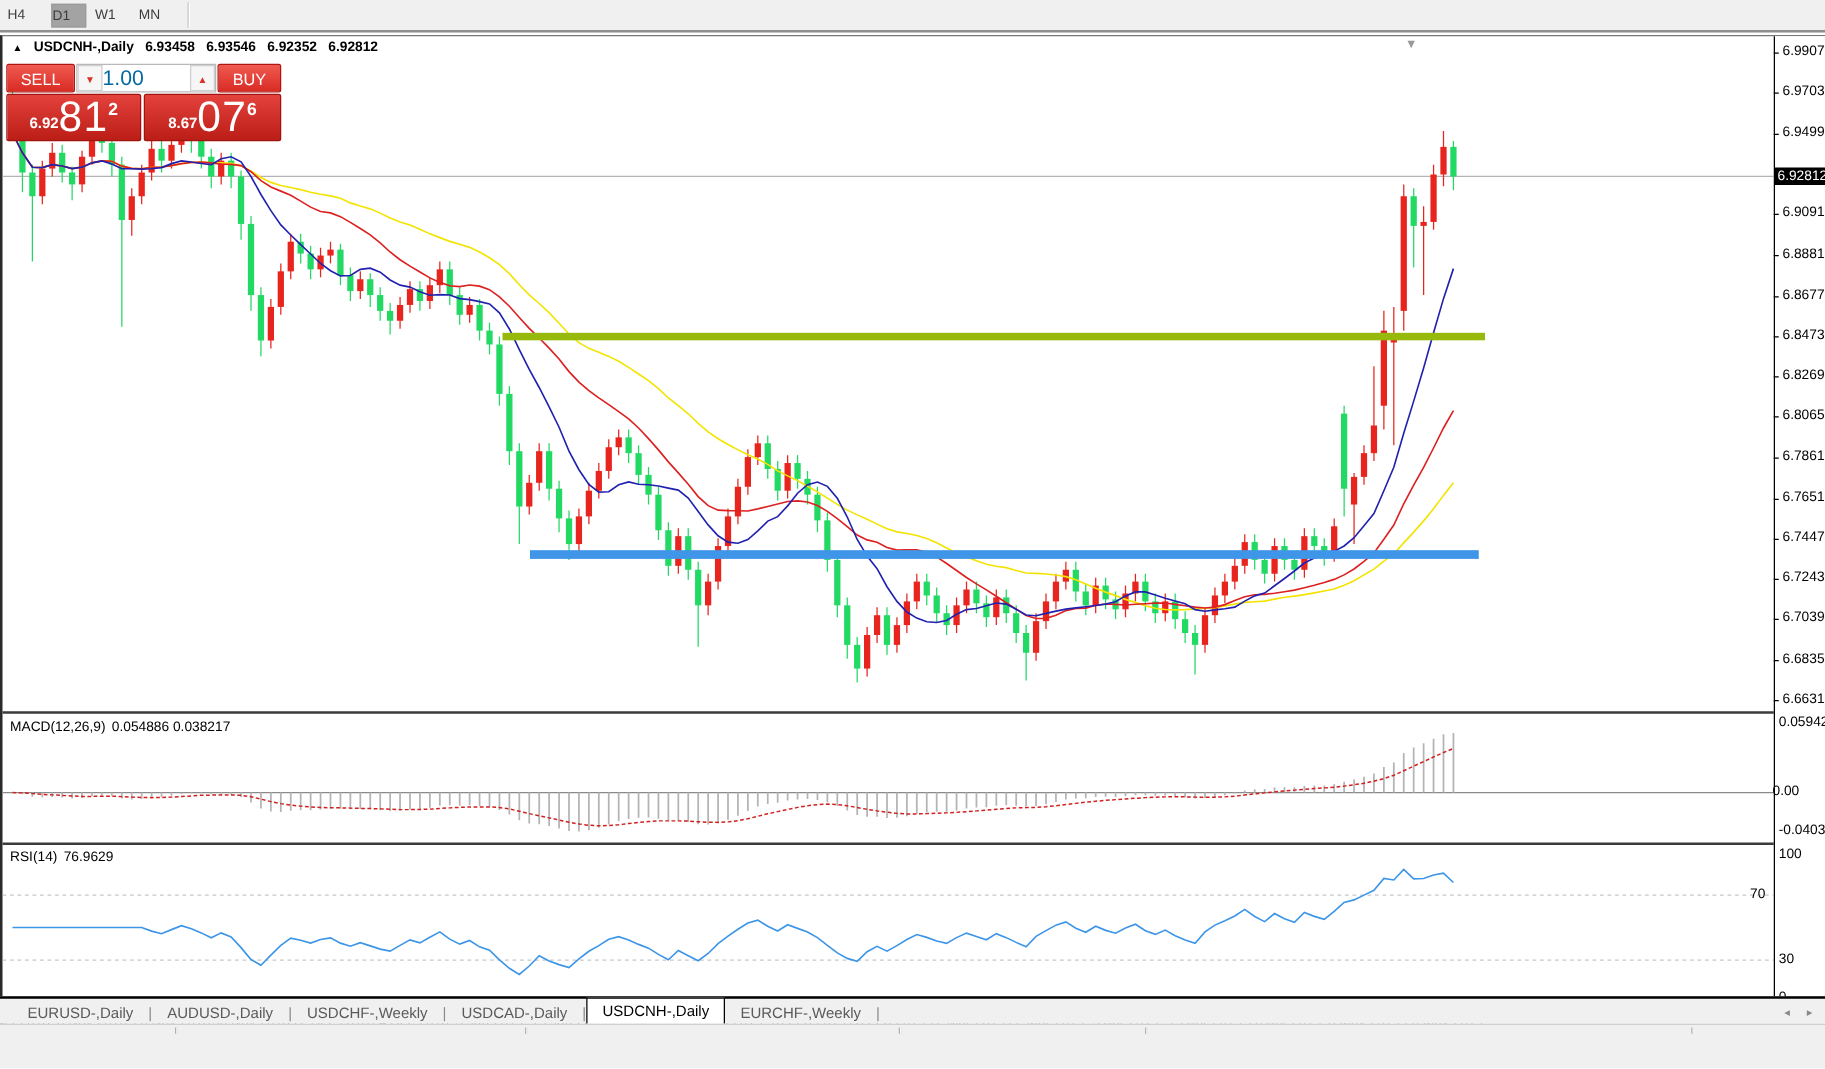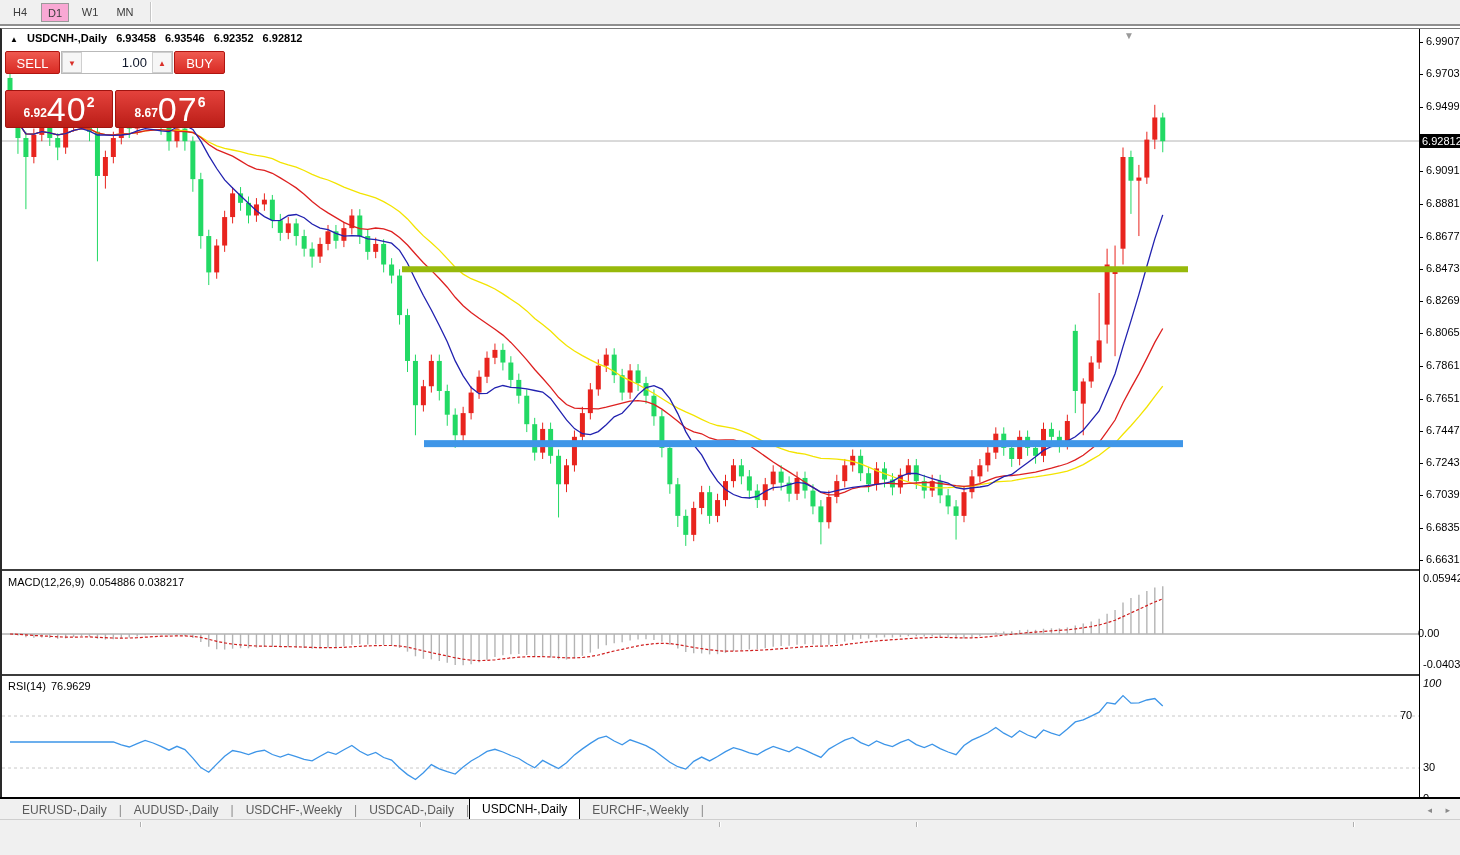--- a/index.html
+++ b/index.html
@@ -1,22 +1,22 @@
 <!DOCTYPE html>
 <html><head>
 <meta charset="utf-8">
 <style>
   html,body{margin:0;padding:0;background:#fff;}
   #screen{position:relative;width:1460px;height:855px;overflow:hidden;
           font-family:"Liberation Sans",sans-serif;background:#fff;}
   
   #toolbar{position:absolute;left:0;top:0;width:1460px;height:26px;background:#f0f0f0;
            border-bottom:2px solid #8f8f8f;display:flex;align-items:center;padding-left:6px;box-sizing:border-box;}
-  .tfbtn{width:28px;height:19px;line-height:19px;text-align:center;font-size:11px;color:#3c3c3c;margin-right:7px;cursor:default;}
-  .tfbtn.active{background:#f9a8d4;border:1px solid #9a9a9a;box-sizing:border-box;}
+  .tfbtn{width:28px;height:19px;line-height:19px;font-size:11px;color:#3c3c3c;margin-right:7px;cursor:default;}
+  .tfbtn.active{background:#a3a3a3;border:1px solid #9a9a9a;box-sizing:border-box;}
   #tb-sep{width:1px;height:20px;background:#c6c6c6;border-right:1px solid #fff;margin-left:4px;}
   
   #chart{position:absolute;left:0;top:28px;width:1460px;height:819px;background:#fff;
          border-left:2px solid #2a2a2a;box-sizing:border-box;border-top:1px solid #777;}
   #symline{position:absolute;left:8px;top:3px;font-size:11px;font-weight:600;color:#000;white-space:nowrap;}
   #symline span{margin-right:6px;}
   #collapse{font-size:8px;margin-right:4px;}
   svg{position:absolute;left:0;}
   #main-svg{top:0;}
   #macd-svg{top:544px;}
@@ -38,22 +38,22 @@
   
   #trade{position:absolute;left:3px;top:22px;width:236px;}
   .trow1{display:flex;height:23px;}
   .redbtn{background:linear-gradient(#ef5a50,#d92b24);color:#fff;font-size:13px;text-align:center;
           line-height:23px;border:1px solid #b01510;box-sizing:border-box;border-radius:2px;}
   #sellbtn{width:55px;}
   #buybtn{width:51px;}
   #volbox{display:flex;height:23px;background:#fff;border:1px solid #b9b9b9;box-sizing:border-box;width:112px;margin:0 1px;}
   .spinbtn{width:20px;background:#f6f6f6;border:1px solid #cfcfcf;box-sizing:border-box;color:#d93029;
            font-size:8px;text-align:center;line-height:21px;}
-  #volval{flex:1;font-size:13px;color:#0f172a;text-align:right;line-height:21px;padding-right:5px;}
-  .trow2{display:flex;margin-top:16px;height:38px;}
+  #volval{flex:1;font-size:17px;color:#0369a1;text-align:left;line-height:21px;padding-right:5px;}
+  .trow2{display:flex;margin-top:1px;height:38px;}
   .pricebox{background:linear-gradient(#e4423c,#bb1d17);color:#fff;border:1px solid #a01410;box-sizing:border-box;
             display:flex;align-items:flex-end;justify-content:center;border-radius:2px;padding-bottom:3px;}
   #sellprice{width:108px;margin-right:2px;}
   #buyprice{width:110px;}
   .psmall{font-size:12px;font-weight:700;margin-bottom:4px;}
   .pbig{font-size:34px;line-height:30px;font-weight:400;letter-spacing:1px;}
   .psup{font-size:14px;font-weight:700;margin-bottom:14px;}
   
   #tabbar{position:absolute;left:0;top:797px;width:1460px;height:22px;background:#f0f0f0;
           border-top:2px solid #000;display:flex;align-items:flex-end;padding-left:10px;box-sizing:border-box;}
@@ -607,21 +607,21 @@
         <div id="volbox">
           <div class="spinbtn"><span>▼</span></div>
           <div id="volval">1.00</div>
           <div class="spinbtn"><span>▲</span></div>
         </div>
         <div id="buybtn" class="redbtn">BUY</div>
       </div>
       <div class="trow2">
         <div id="sellprice" class="pricebox">
           <span class="psmall">6.92</span>
-          <span class="pbig">40</span>
+          <span class="pbig">81</span>
           <span class="psup">2</span>
         </div>
         <div id="buyprice" class="pricebox">
           <span class="psmall">8.67</span>
           <span class="pbig">07</span>
           <span class="psup">6</span>
         </div>
       </div>
     </div>
   <div class="ptick" style="left: 1424px; top: 6.06102px;">6.99070</div>
@@ -652,21 +652,21 @@
       <div class="ptickmark" style="top: 434.239px;"></div>
       <div class="ptick" style="left: 1424px; top: 459.492px;">6.70390</div>
       <div class="ptickmark" style="top: 466.492px;"></div>
       <div class="ptick" style="left: 1424px; top: 491.744px;">6.68350</div>
       <div class="ptickmark" style="top: 498.744px;"></div>
       <div class="ptick" style="left: 1424px; top: 523.997px;">6.66310</div>
       <div class="ptickmark" style="top: 530.997px;"></div>
       <div class="ptick" style="left: 1421px; top: 543px;">0.059422</div>
       <div class="ptick" style="left: 1416px; top: 598px;">0.00</div>
       <div class="ptick" style="left: 1421px; top: 629px;">-0.040371</div>
-      <div class="ptick" style="left: 1421px; top: 648px; font-style: italic;">100</div>
+      <div class="ptick" style="left: 1421px; top: 648px;">100</div>
       <div class="ptick" style="left: 1398px; top: 680px;">70</div>
       <div class="ptick" style="left: 1421px; top: 732px;">30</div>
       <div class="ptick" style="left: 1421px; top: 763px;">0</div>
     </div>
 
   <div id="tabbar">
     <div class="tab">EURUSD-,Daily</div>
       <span class="tabsep">|</span>
       <div class="tab">AUDUSD-,Daily</div>
       <span class="tabsep">|</span>

